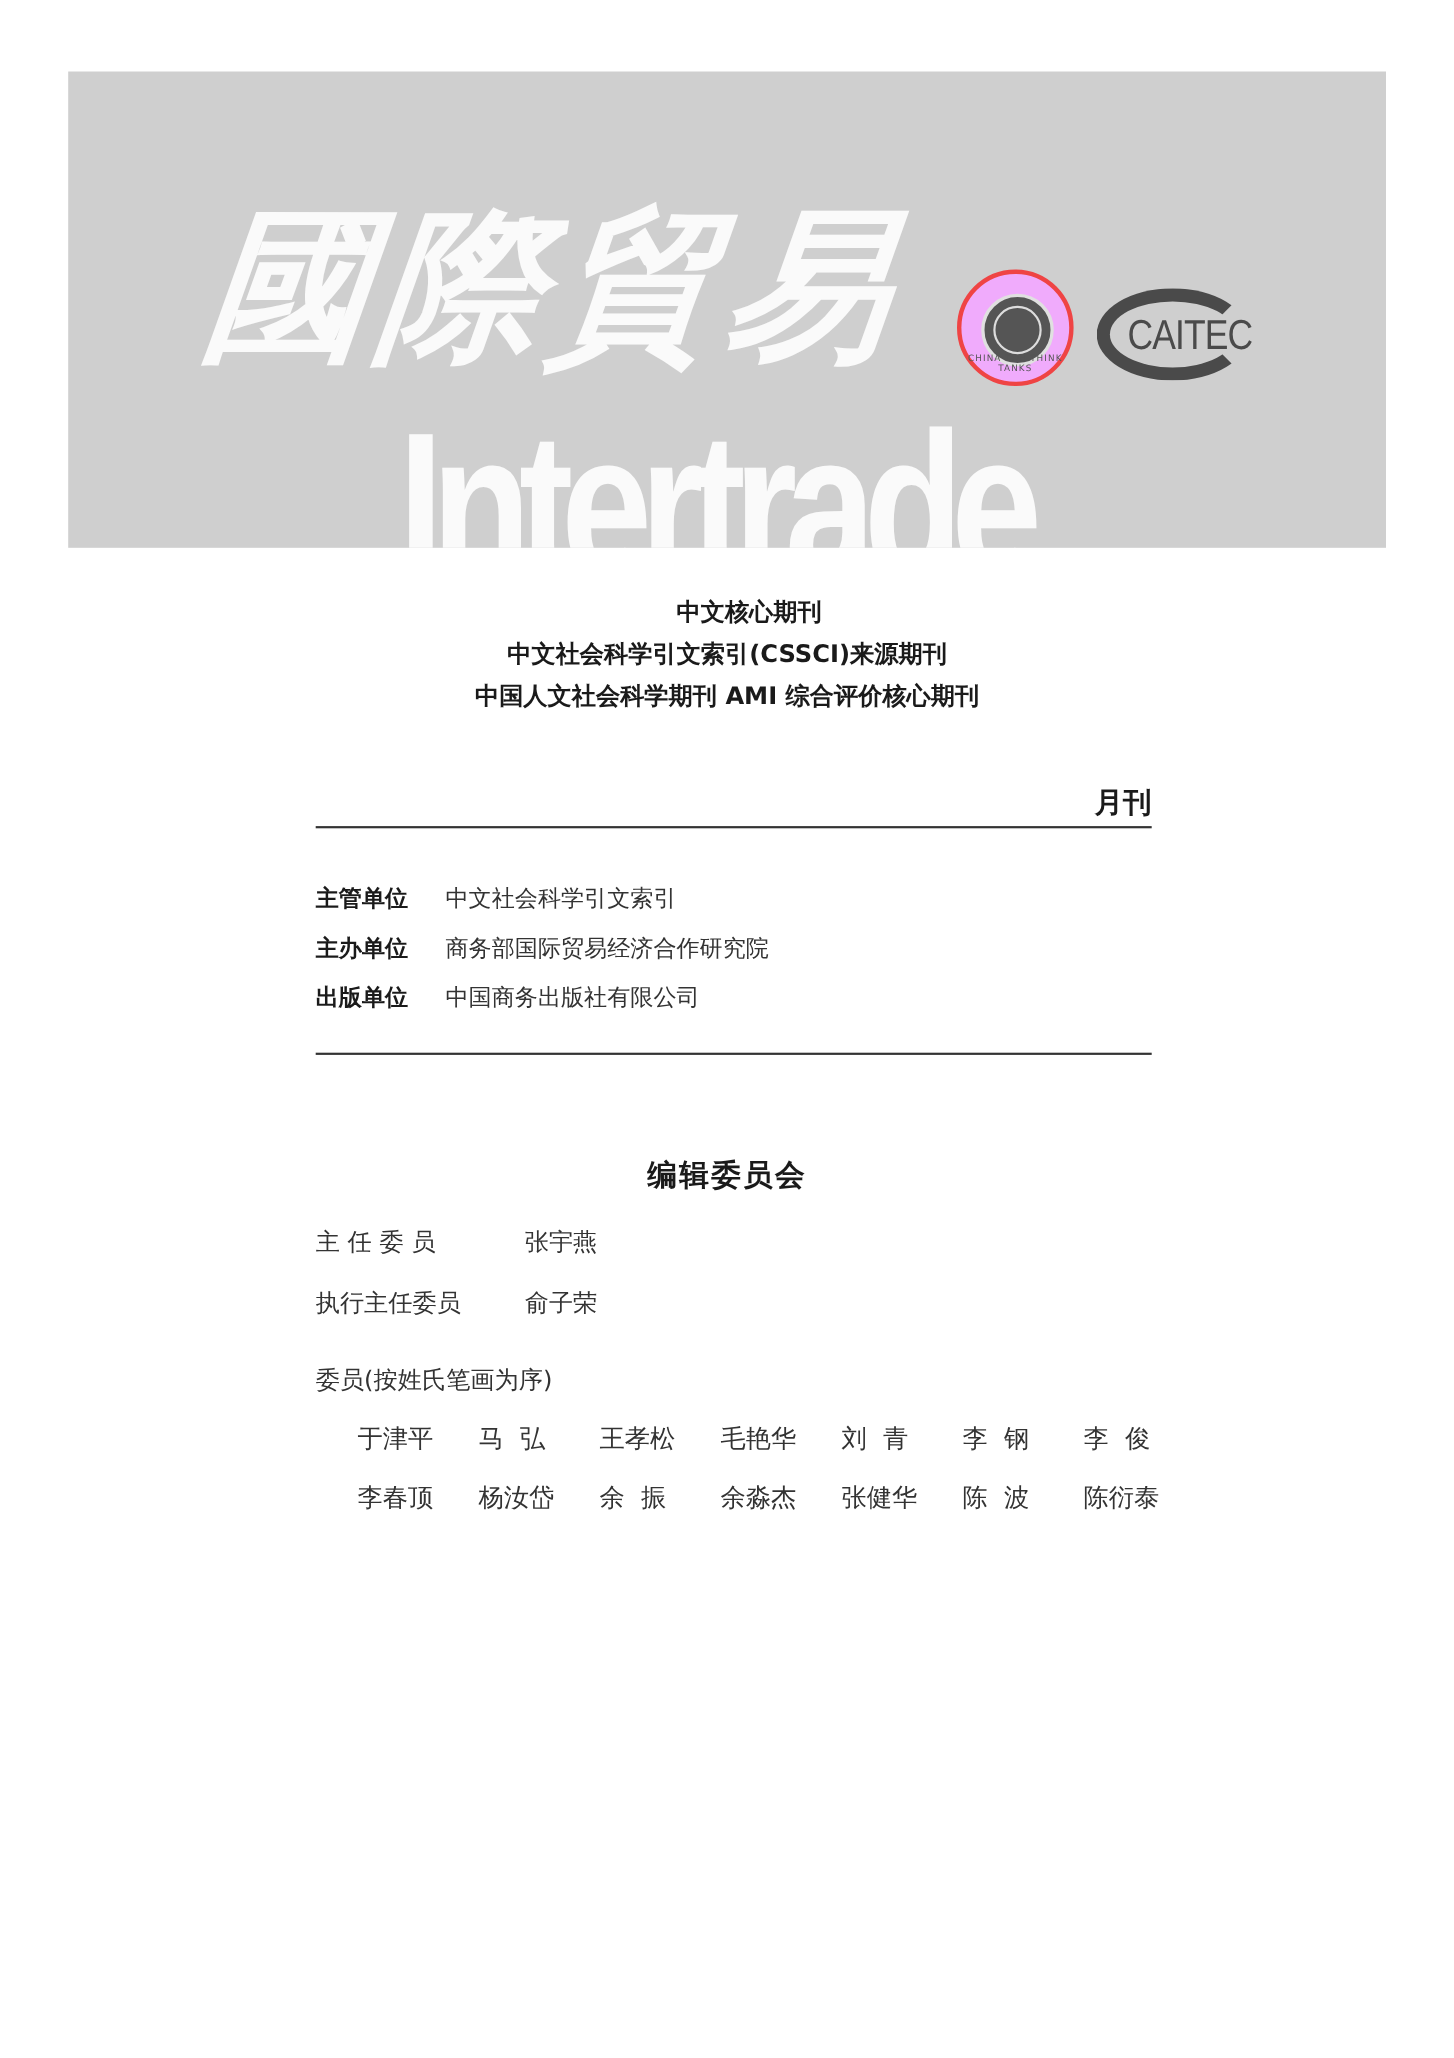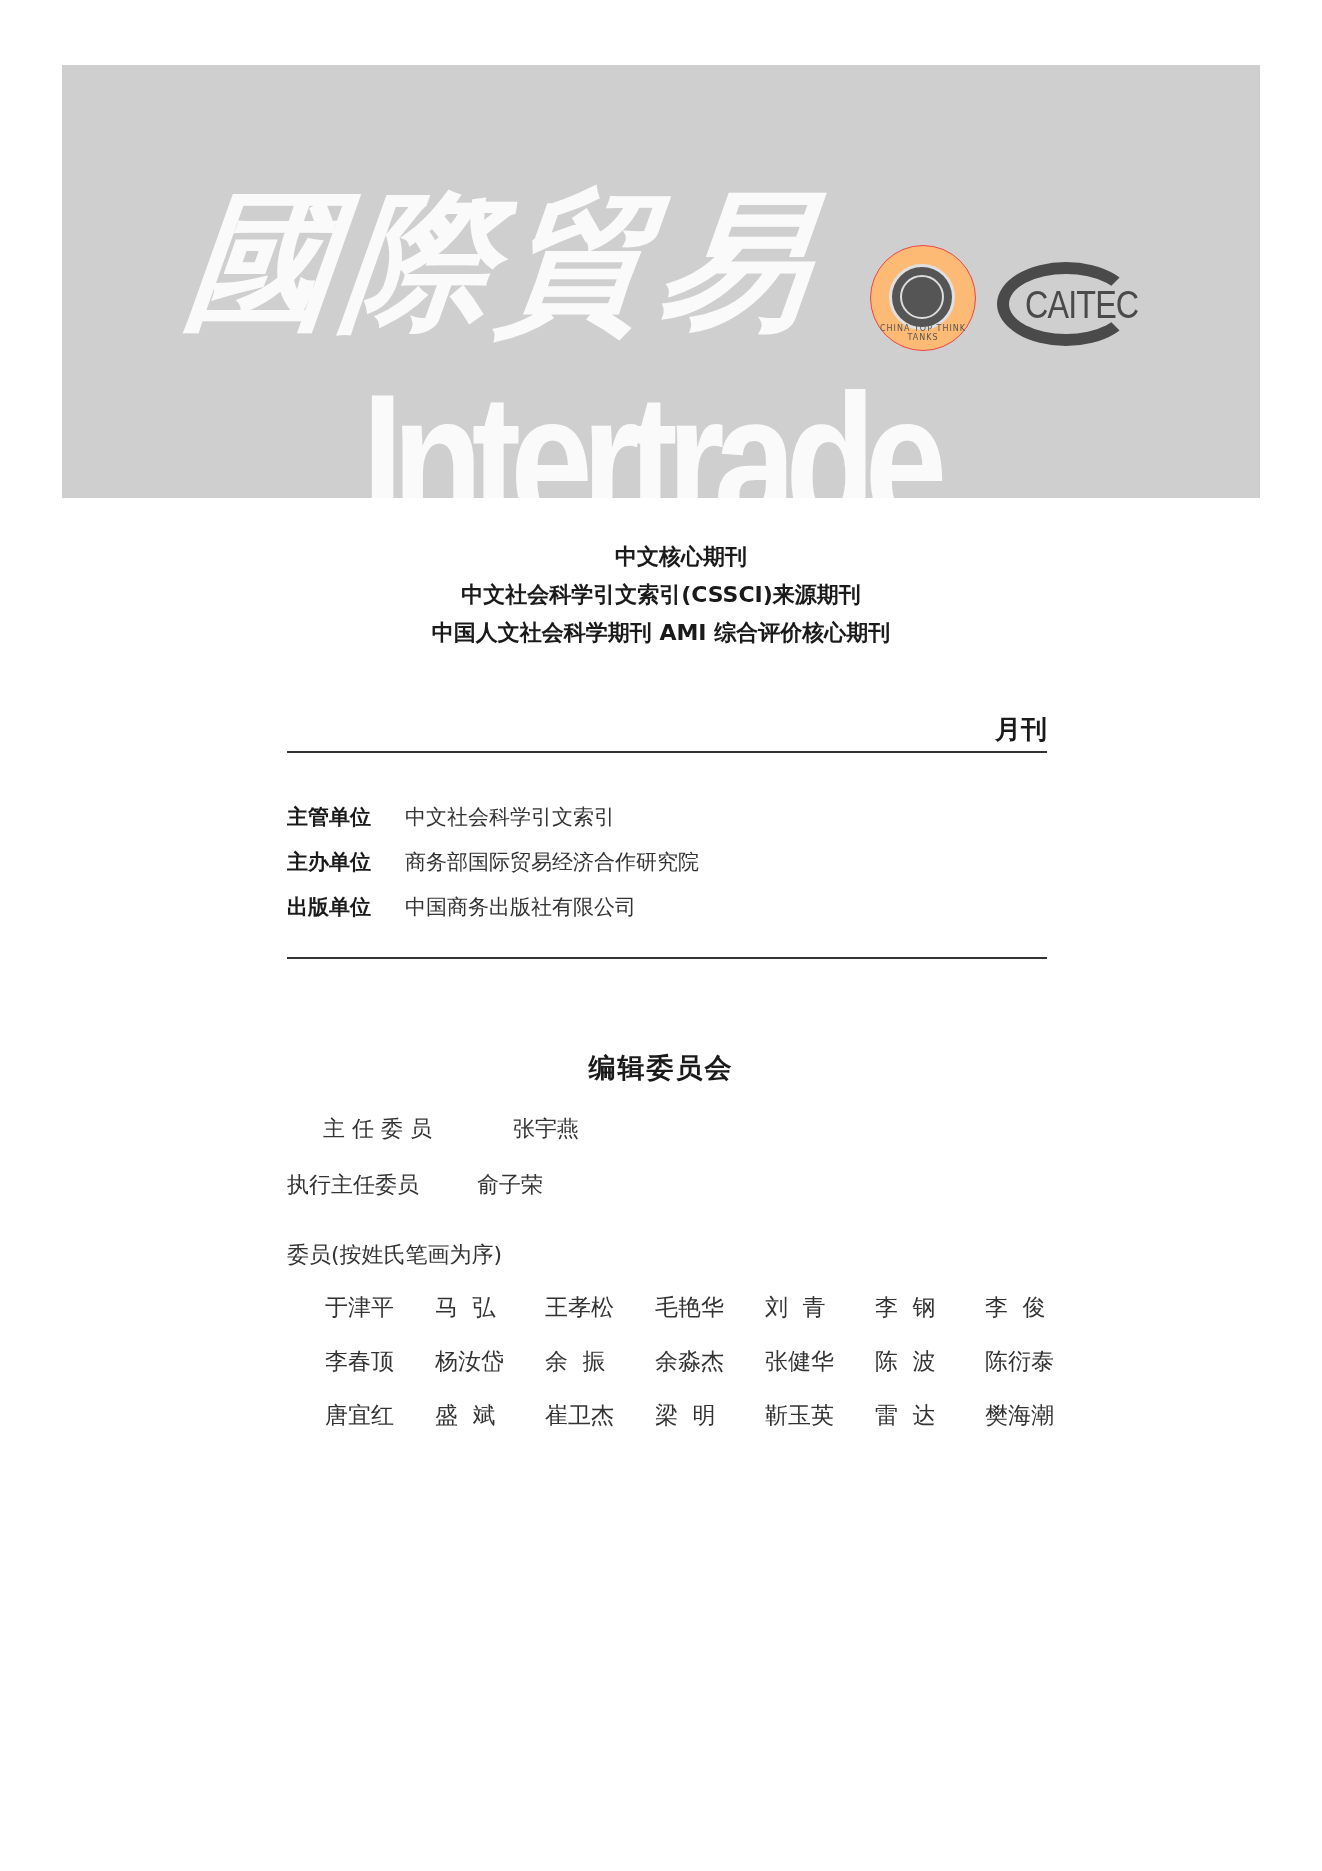--- a/index.html
+++ b/index.html
@@ -7,21 +7,21 @@
          font-family: "DejaVu Sans", "Liberation Sans", sans-serif; color: #1a1a1a; }
   .banner { position: absolute; left: 62px; top: 65px; width: 1198px; height: 433px;
             background: #cfcfcf; overflow: hidden; }
   .cn-title { position: absolute; left: 125px; top: 120px; font-family: "DejaVu Serif", serif;
               font-size: 150px; font-weight: bold; color: #fafafa; letter-spacing: 8px;
               font-style: italic; transform: skewX(-6deg); line-height: 1; }
   .en-title { position: absolute; left: 300px; top: 300px; font-family: "Liberation Sans", sans-serif;
               font-size: 190px; font-weight: bold; color: #fafafa; letter-spacing: -14px;
               line-height: 1; transform: scaleX(0.78); transform-origin: left top; }
   .seal { position: absolute; left: 808px; top: 180px; width: 106px; height: 106px; border-radius: 50%;
-          border: 1px solid #ef4444; background: #fdba74; box-sizing: border-box; }
+          border: 4px solid #ef4444; background: #f0abfc; box-sizing: border-box; }
   .seal-inner { position: absolute; left: 18px; top: 18px; width: 66px; height: 66px; border-radius: 50%;
                 background: #555; border: 3px solid #e0e0e0; box-sizing: border-box; }
   .seal-globe { position: absolute; left: 8px; top: 8px; width: 44px; height: 44px; border-radius: 50%;
                 border: 2px solid #ddd; box-sizing: border-box; }
   .seal-text { position: absolute; left: 0; bottom: 8px; width: 100%; text-align: center;
                font-size: 8px; color: #555; letter-spacing: 1px; }
   .caitec { position: absolute; left: 935px; top: 197px; width: 142px; height: 88px; }
   .caitec-ring { position: absolute; left: 0; top: 0; width: 138px; height: 84px; border-radius: 50%;
                  border: 12px solid #4a4a4a; border-right-color: transparent; box-sizing: border-box; }
   .caitec-text { position: absolute; left: 28px; top: 22px; font-family: "Liberation Sans", sans-serif;
@@ -79,21 +79,21 @@
 <div class="pub-row" style="top:848px;">
   <span class="pub-label">主办单位</span><span class="pub-value">商务部国际贸易经济合作研究院</span>
 </div>
 <div class="pub-row" style="top:893px;">
   <span class="pub-label">出版单位</span><span class="pub-value">中国商务出版社有限公司</span>
 </div>
 <div class="rule" style="top:957px;"></div>
 
 <div class="board-title">编辑委员会</div>
 
-<div class="role-row" style="top:1114px;margin-left:36px;">
+<div class="role-row" style="top:1114px;">
   <span class="role-label">主 任 委 员</span><span>张宇燕</span>
 </div>
 <div class="role-row" style="top:1170px;">
   <span class="role-label">执行主任委员</span><span>俞子荣</span>
 </div>
 
 <div class="members-label">委员(按姓氏笔画为序)</div>
 
 <div class="name-grid">
   <div class="name-row">
@@ -107,22 +107,13 @@
   </div>
   <div class="name-row">
     <span class="name-cell">李春顶</span>
     <span class="name-cell">杨汝岱</span>
     <span class="name-cell">余  振</span>
     <span class="name-cell">余淼杰</span>
     <span class="name-cell">张健华</span>
     <span class="name-cell">陈  波</span>
     <span class="name-cell">陈衍泰</span>
   </div>
-  <div class="name-row">
-    <span class="name-cell">唐宜红</span>
-    <span class="name-cell">盛  斌</span>
-    <span class="name-cell">崔卫杰</span>
-    <span class="name-cell">梁  明</span>
-    <span class="name-cell">靳玉英</span>
-    <span class="name-cell">雷  达</span>
-    <span class="name-cell">樊海潮</span>
-  </div>
 </div>
 
 </body></html>

